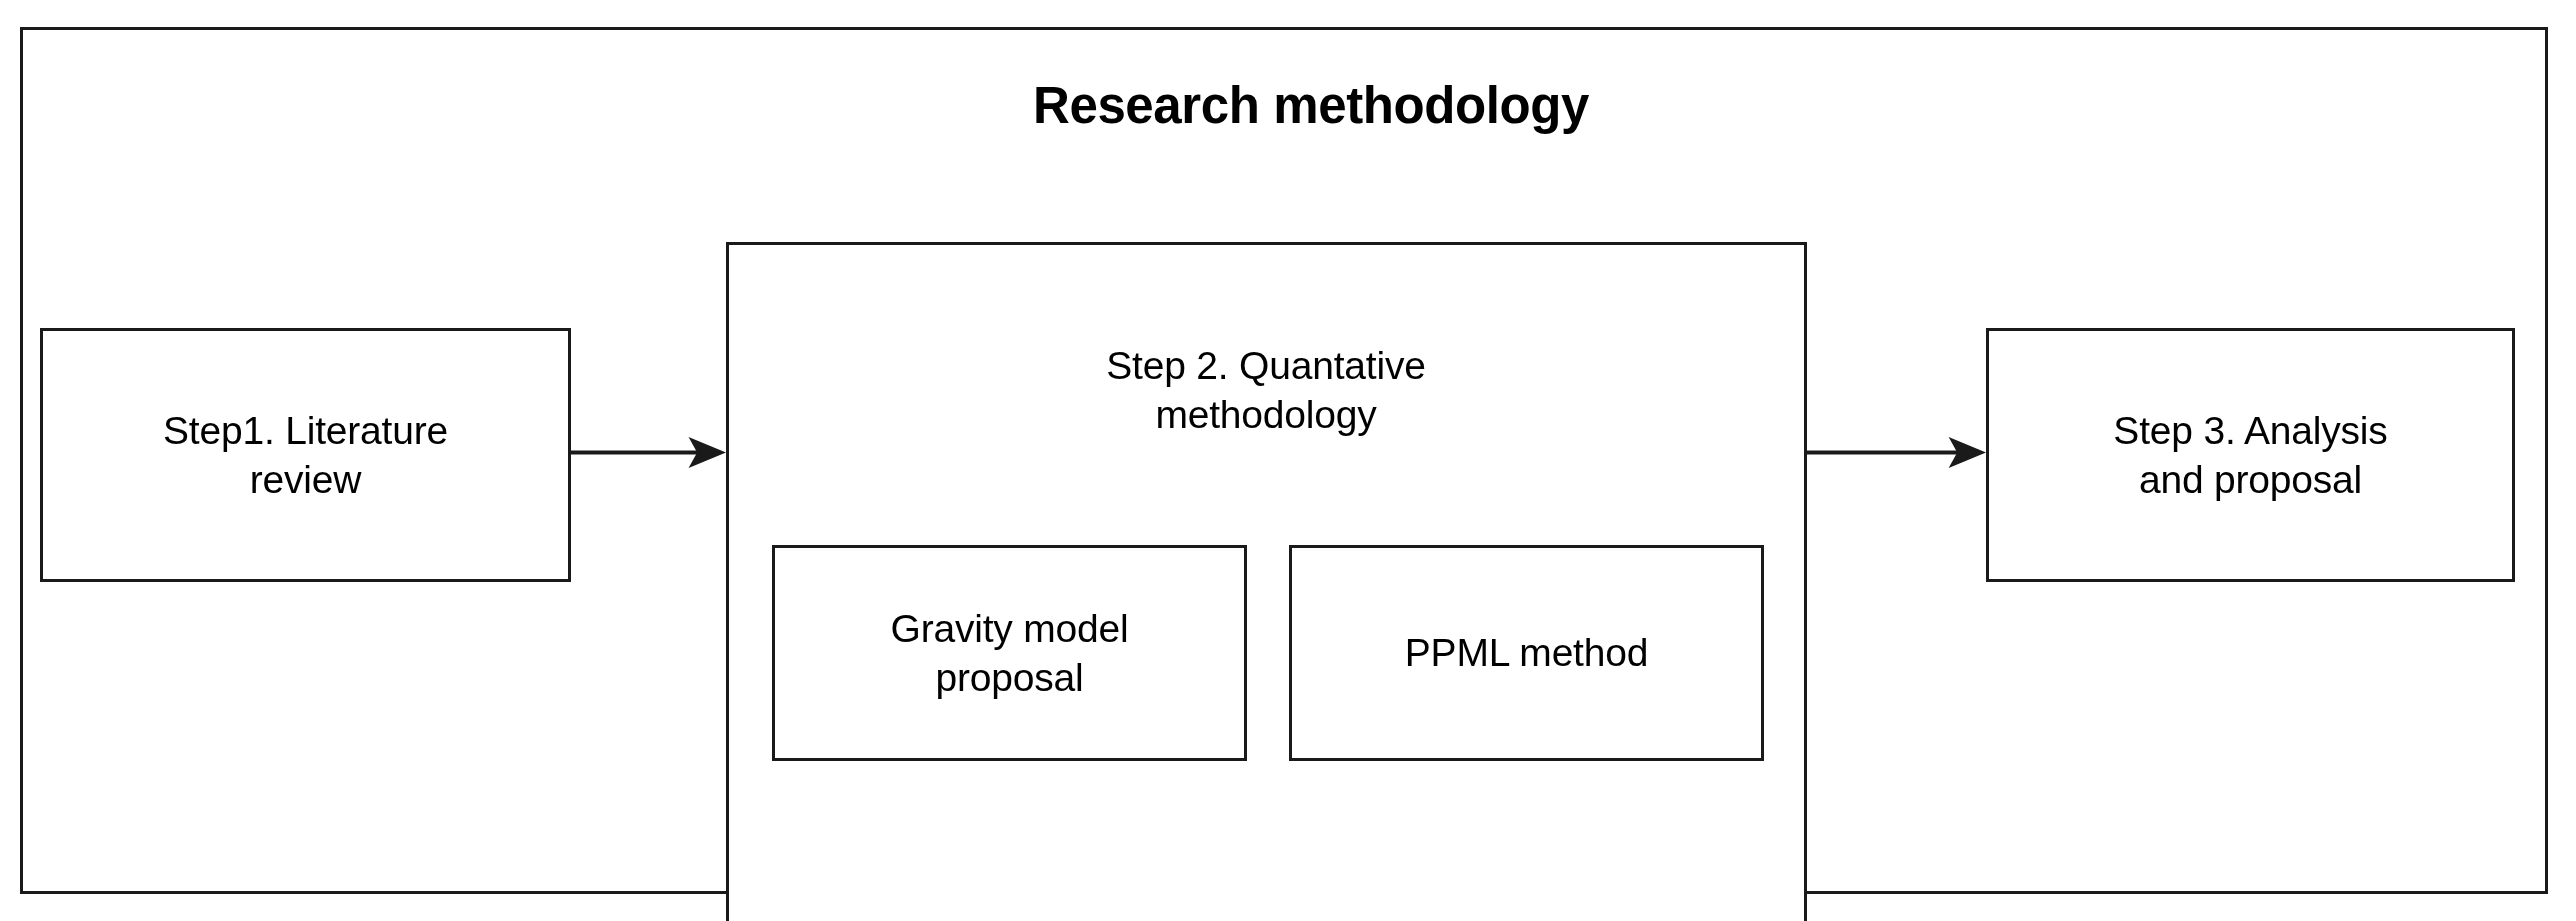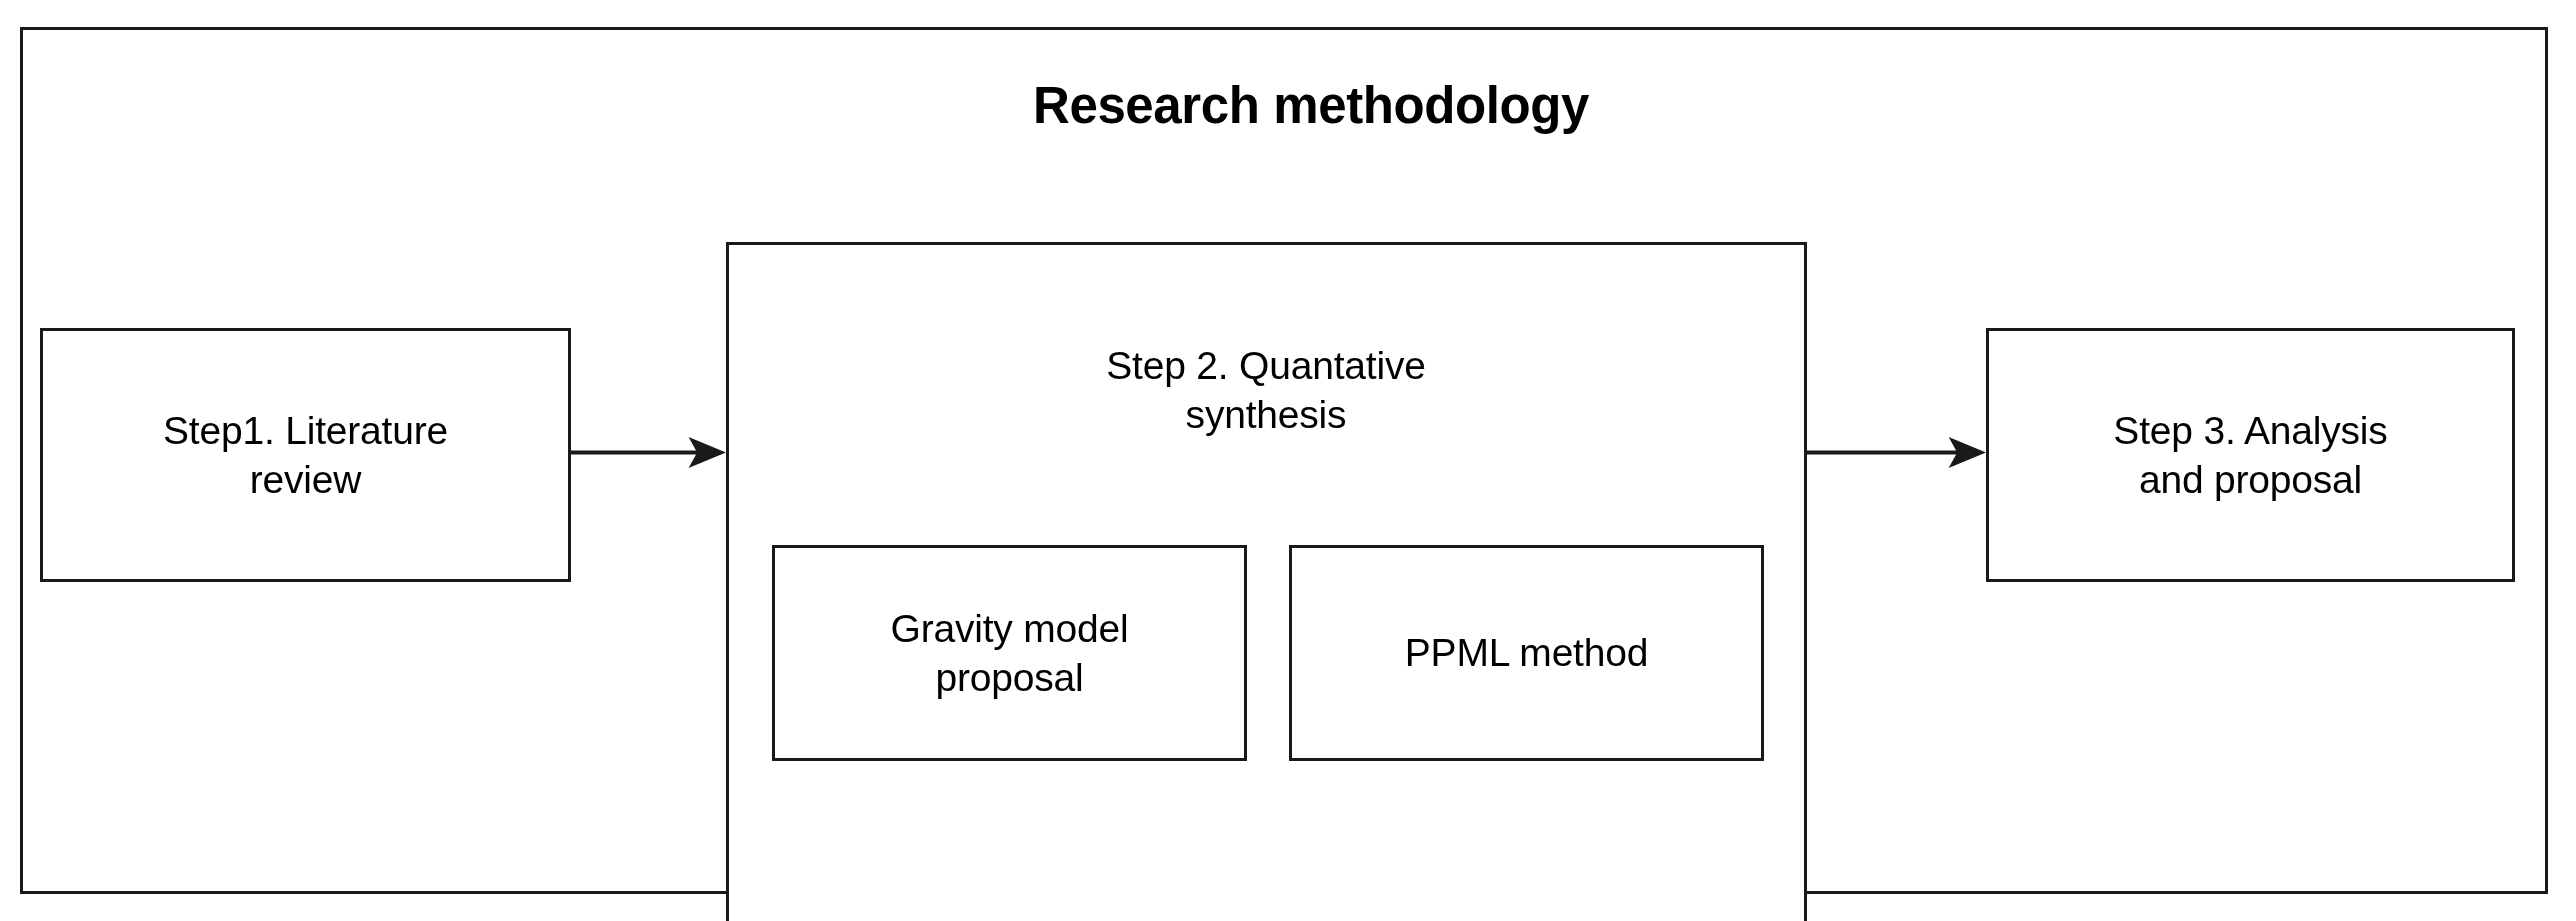--- a/index.html
+++ b/index.html
@@ -134,21 +134,21 @@
   </div>
 
   <svg class="arrow" id="arrow-1" width="156" height="47" viewBox="0 0 200 60">
     <line x1="0" y1="30" x2="178" y2="30" stroke="#1a1a1a" stroke-width="5"></line>
     <polygon points="200,30 152,10 163,30 152,50" fill="#1a1a1a"></polygon>
   </svg>
 
   <div id="step2-container">
     <div id="step2-title">
       <span>Step 2. Quantative</span><br>
-      <span>synthesis</span>
+      <span>methodology</span>
     </div>
   </div>
 
   <div class="box" id="gravity-box">
     <div class="box-label">
       <span>Gravity model</span><br>
       <span>proposal</span>
     </div>
   </div>
 

